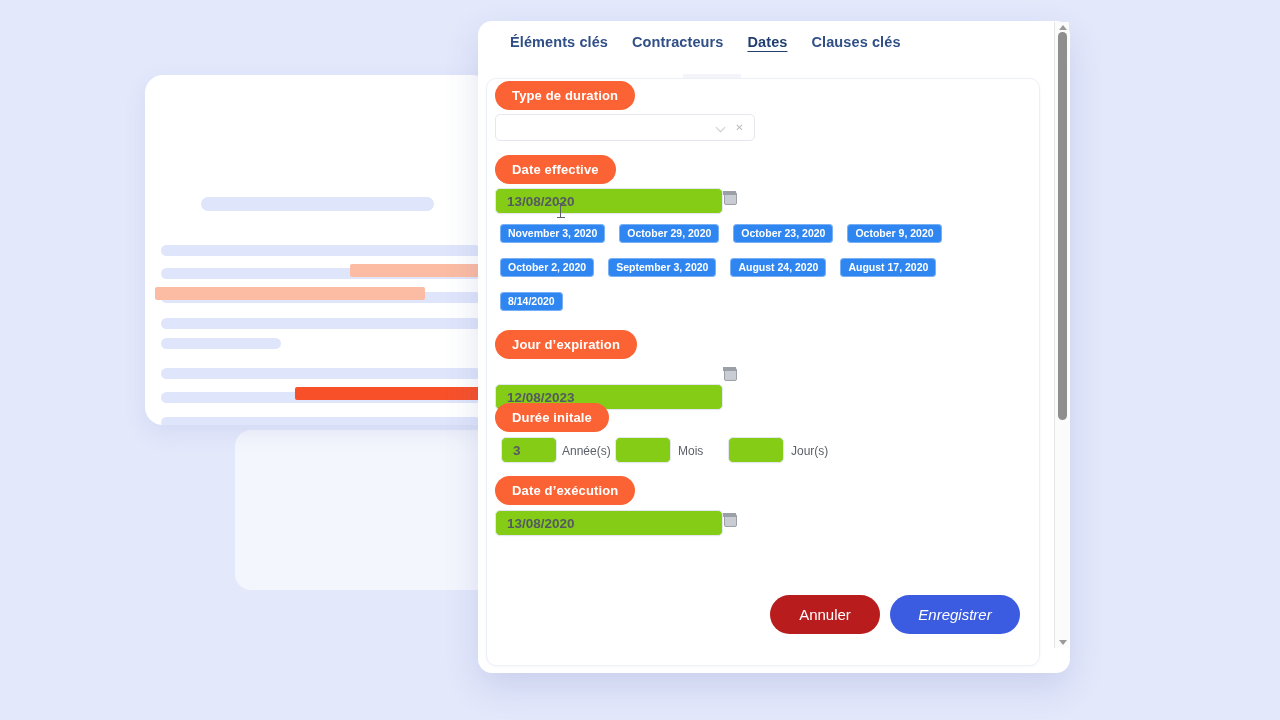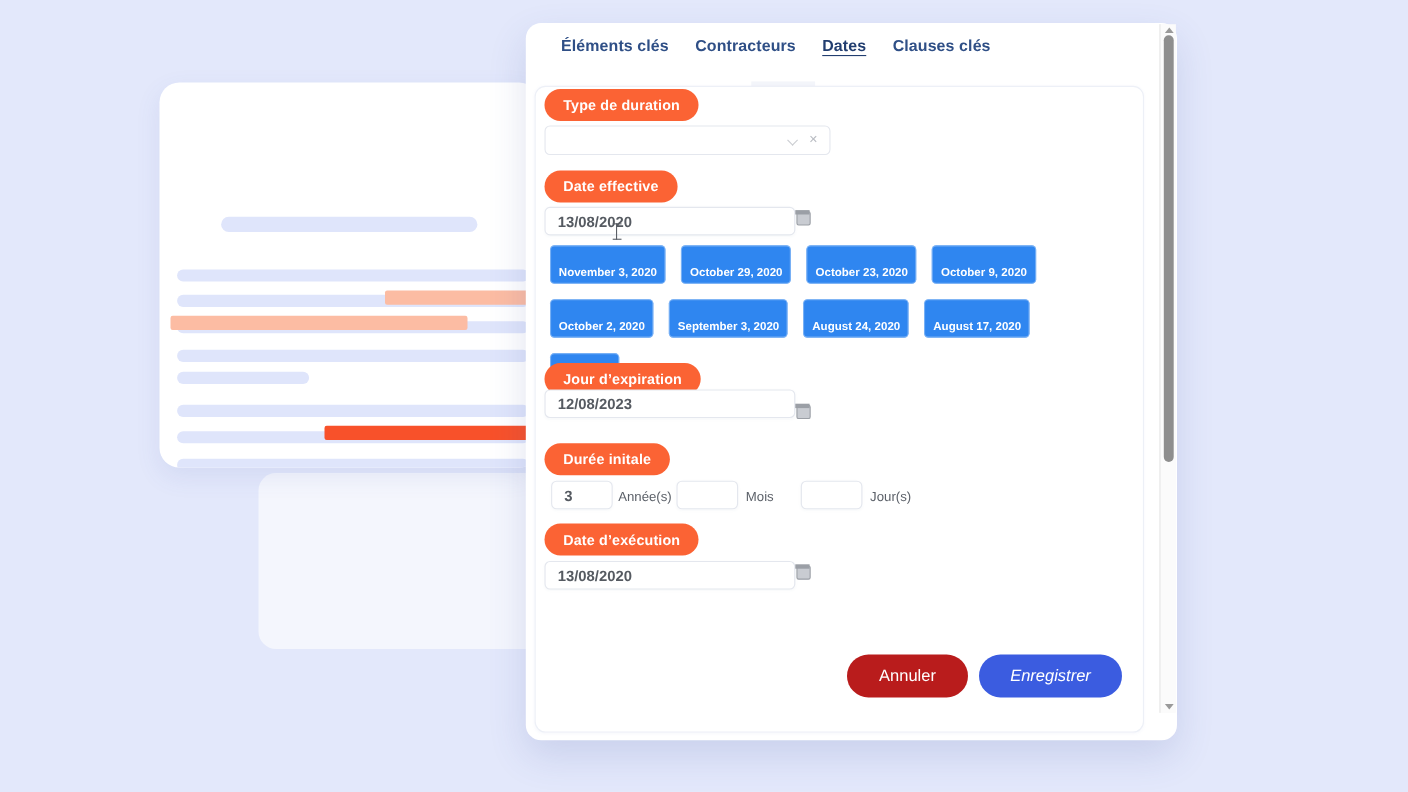--- a/index.html
+++ b/index.html
@@ -65,21 +65,21 @@
   
   .pill {
     display: inline-flex; align-items: center; justify-content: center;
     background: #fb6334; color: #fff;
     font-size: 13px; font-weight: 700; letter-spacing: .15px;
     padding: 7px 17px; border-radius: 16px;
     position: absolute; white-space: nowrap;
   }
   .tinput {
     position: absolute;
-    background: #ffffff; border: 1px solid #e4e7ee; border-radius: 5px;
+    background: #84cc16; border: 1px solid #e4e7ee; border-radius: 5px;
     font-size: 13.5px; color: #555a61; font-weight: 600;
     padding: 0 11px; display: flex; align-items: center;
     box-shadow: 0 1px 2px rgba(140,150,180,0.05);
   }
   .select-box {
     position: absolute; left: 495px; top: 114px; width: 260px; height: 27px;
     background: #fff; border: 1px solid #e4e7ee; border-radius: 5px;
     display: flex; align-items: center; justify-content: flex-end; gap: 9px;
     padding-right: 10px;
   }
@@ -99,21 +99,21 @@
     background: #c9ccd2;
   }
   .cal::before {
     content: ""; position: absolute; left: -1.6px; top: -1.6px;
     width: 13px; height: 3.5px; background: #9b9fa6;
   }
   .chips { position: absolute; left: 500px; top: 223px; width: 520px; }
   .chip {
     display: inline-block; background: #2f86f0; color: #fff;
     font-size: 10.5px; font-weight: 600;
-    padding: 19px 8px 4px; border-radius: 4px;
+    padding: 3px 8px 4px; border-radius: 4px;
     margin: 0 14px 14px 0; white-space: nowrap;
     box-shadow: inset 0 0 0 1px rgba(255,255,255,.35);
   }
   .unit {
     position: absolute; font-size: 12px; color: #5c6169; font-weight: 500;
   }
   .caret {
     position: absolute; left: 560px; top: 203px; width: 1.4px; height: 15px;
     background: #5b5f66;
   }
@@ -193,21 +193,21 @@
     </div>
 
     <div class="pill" style="left:495px; top:155px;">Date effective</div>
     <div class="tinput" style="left:495px; top:188px; width:228px; height:26px;">13/08/2020</div>
     <div class="cal" style="left:724px; top:192px;"></div>
     <div class="caret"></div>
 
     <div class="chips" id="chips-host"><span class="chip">November 3, 2020</span><span class="chip">October 29, 2020</span><span class="chip">October 23, 2020</span><span class="chip">October 9, 2020</span><span class="chip">October 2, 2020</span><span class="chip">September 3, 2020</span><span class="chip">August 24, 2020</span><span class="chip">August 17, 2020</span><span class="chip">8/14/2020</span></div>
 
     <div class="pill" style="left:495px; top:330px;">Jour d’expiration</div>
-    <div class="tinput" style="left:495px; top:354px; width:228px; height:26px;">12/08/2023</div>
+    <div class="tinput" style="left:495px; top:384px; width:228px; height:26px;">12/08/2023</div>
     <div class="cal" style="left:724px; top:368px;"></div>
 
     <div class="pill" style="left:495px; top:403px;">Durée initale</div>
     <div class="tinput" style="left:501px; top:437px; width:56px; height:26px;">3</div>
     <div class="unit" style="left:562px; top:444px;">Année(s)</div>
     <div class="tinput" style="left:615px; top:437px; width:56px; height:26px;"></div>
     <div class="unit" style="left:678px; top:444px;">Mois</div>
     <div class="tinput" style="left:728px; top:437px; width:56px; height:26px;"></div>
     <div class="unit" style="left:791px; top:444px;text-align:right;">Jour(s)</div>
 

